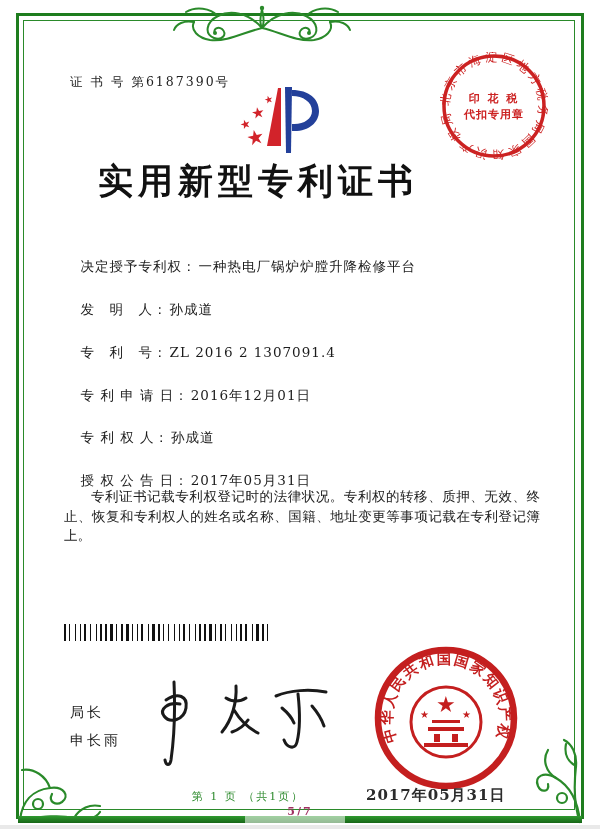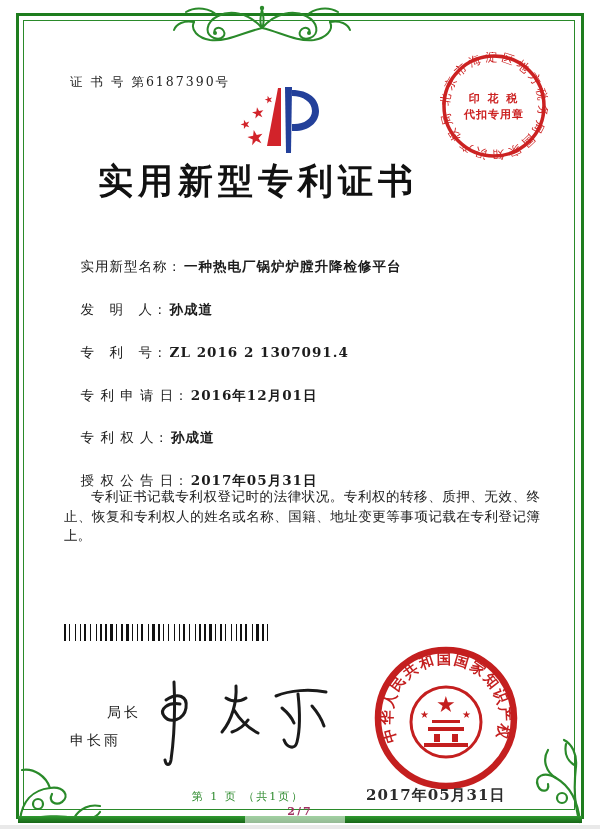--- a/index.html
+++ b/index.html
@@ -8,30 +8,30 @@
   .abs{position:absolute;}
   
   .frame-outer{left:16px;top:13px;width:562px;height:800px;border:3px solid #1e7d1e;}
   .frame-inner{left:23px;top:20px;width:550px;height:788px;border:1px solid #2a8a2a;}
   
   .cert-no{left:70px;top:74px;font-size:12.5px;letter-spacing:2px;color:#222;text-align:right;}
   .title{left:0;top:158px;width:516px;text-align:center;font-size:35px;font-weight:bold;
          letter-spacing:5px;color:#111;}
   
   .field-row{left:70px;width:470px;font-size:13.5px;letter-spacing:1px;white-space:pre;}
-  .field-row .val{font-weight:bold;margin-left:2px;}
+  .field-row .val{font-weight:normal;margin-left:2px;}
   
   .body-block{left:64px;top:487px;width:476px;font-size:13.5px;line-height:19.5px;
               text-align:justify;color:#222;}
   .body-block p{margin:0;text-indent:2em;}
   
   .barcode{left:64px;top:624px;width:282px;height:17px;display:flex;align-items:stretch;}
   .barcode span{display:block;height:100%;}
   
-  .director{left:70px;top:704px;font-size:14px;letter-spacing:3px;color:#222;margin-left:37px;}
+  .director{left:70px;top:704px;font-size:14px;letter-spacing:3px;color:#222;}
   .director-name{left:70px;top:732px;font-size:14px;letter-spacing:3px;color:#222;}
   
   .issue-date{left:366px;top:786px;width:160px;font-size:15px;font-weight:600;
               letter-spacing:1px;color:#2b2b2b;}
   .footer-page{left:0;top:789px;width:496px;text-align:center;font-size:11px;
                color:#2e8b2e;letter-spacing:2px;}
   .footer-counter{left:0;top:805px;width:600px;text-align:center;font-size:11px;
                   font-weight:bold;color:#a03060;letter-spacing:2px;}
   .bottom-bar{left:18px;top:816px;width:564px;height:7px;
               background:linear-gradient(#2f9a2f,#176617);}
@@ -84,21 +84,21 @@
   <text fill="#cc2222" font-size="12" letter-spacing="3.5" font-family="DejaVu Serif, serif">
     <textPath href="#taxRing">北京市海淀区地方税务局国家知识产权局</textPath>
   </text>
   <text x="54" y="50" text-anchor="middle" fill="#cc2222" font-size="11" letter-spacing="2" font-weight="bold">印 花 税</text>
   <text x="54" y="66" text-anchor="middle" fill="#cc2222" font-size="11" letter-spacing="1" font-weight="bold">代扣专用章</text>
 </svg>
 
 <div class="abs title">实用新型专利证书</div>
 
 <div class="abs field-row" style="top:242px;">
-  <span>实用新型名称：</span><span class="val">一种热电厂锅炉炉膛升降检修平台</span>
+  <span>决定授予专利权：</span><span class="val">一种热电厂锅炉炉膛升降检修平台</span>
 </div>
 <div class="abs field-row" style="top:285px;">
   <span>发　明　人：</span><span class="val">孙成道</span>
 </div>
 <div class="abs field-row" style="top:328px;">
   <span>专　利　号：</span><span class="val">ZL 2016 2 1307091.4</span>
 </div>
 <div class="abs field-row" style="top:371px;">
   <span>专 利 申 请 日：</span><span class="val">2016年12月01日</span>
 </div>
@@ -252,16 +252,16 @@
 <svg class="abs" style="left:522px;top:736px;" width="62" height="90" viewBox="0 0 62 90">
   <g stroke="#2a8a2a" stroke-width="2.2" fill="none" stroke-linecap="round">
     <path d="M58,86 C56,66 48,50 34,42 C22,35 12,40 16,50 C19,57 28,56 26,48"></path>
     <path d="M58,86 C52,70 52,48 54,30 C55,18 50,8 42,4"></path>
     <path d="M34,42 C24,36 20,24 26,14 M54,30 C46,26 42,18 44,8"></path>
     <circle cx="40" cy="62" r="5"></circle>
   </g>
 </svg>
 
 <div class="abs footer-page">第 1 页 （共1页）</div>
-<div class="abs footer-counter">2/7</div>
+<div class="abs footer-counter">5/7</div>
 <div class="abs bottom-bar"></div>
 <div class="abs bottom-bar-glare"></div>
 <div class="abs page-edge"></div>
 
 </body></html>

